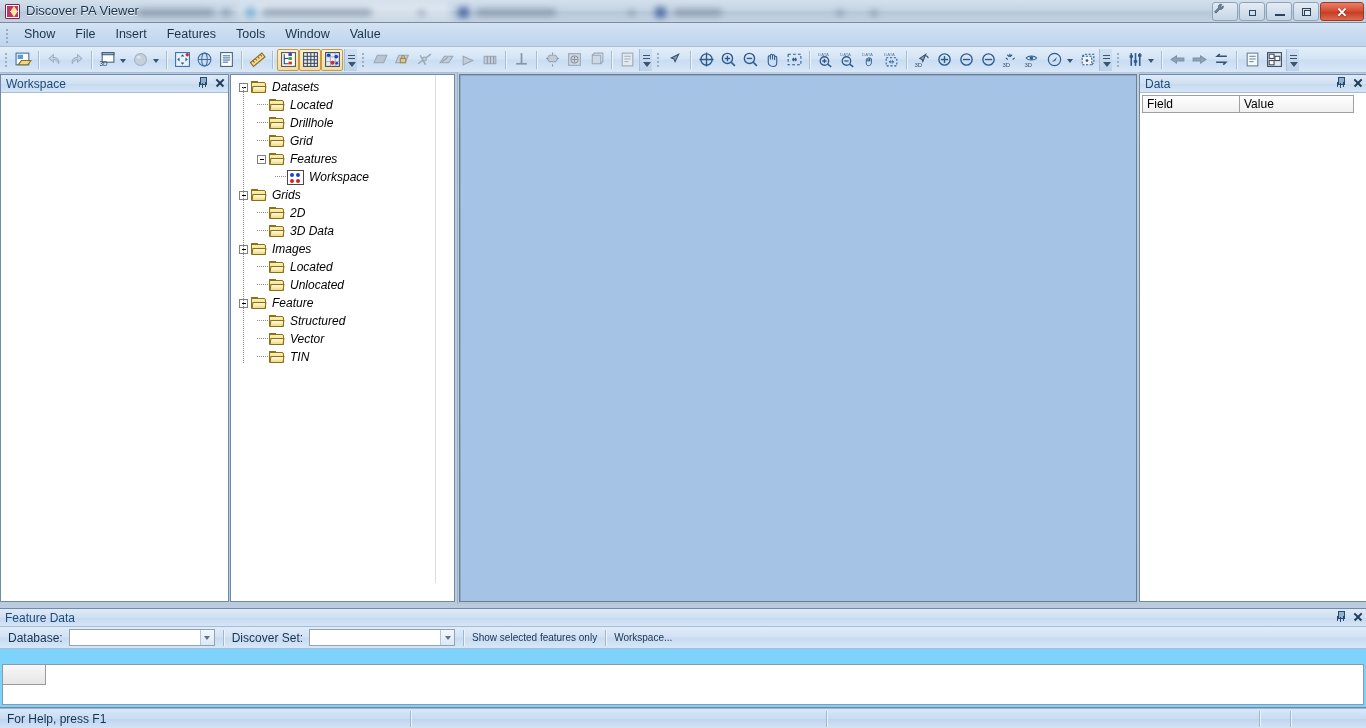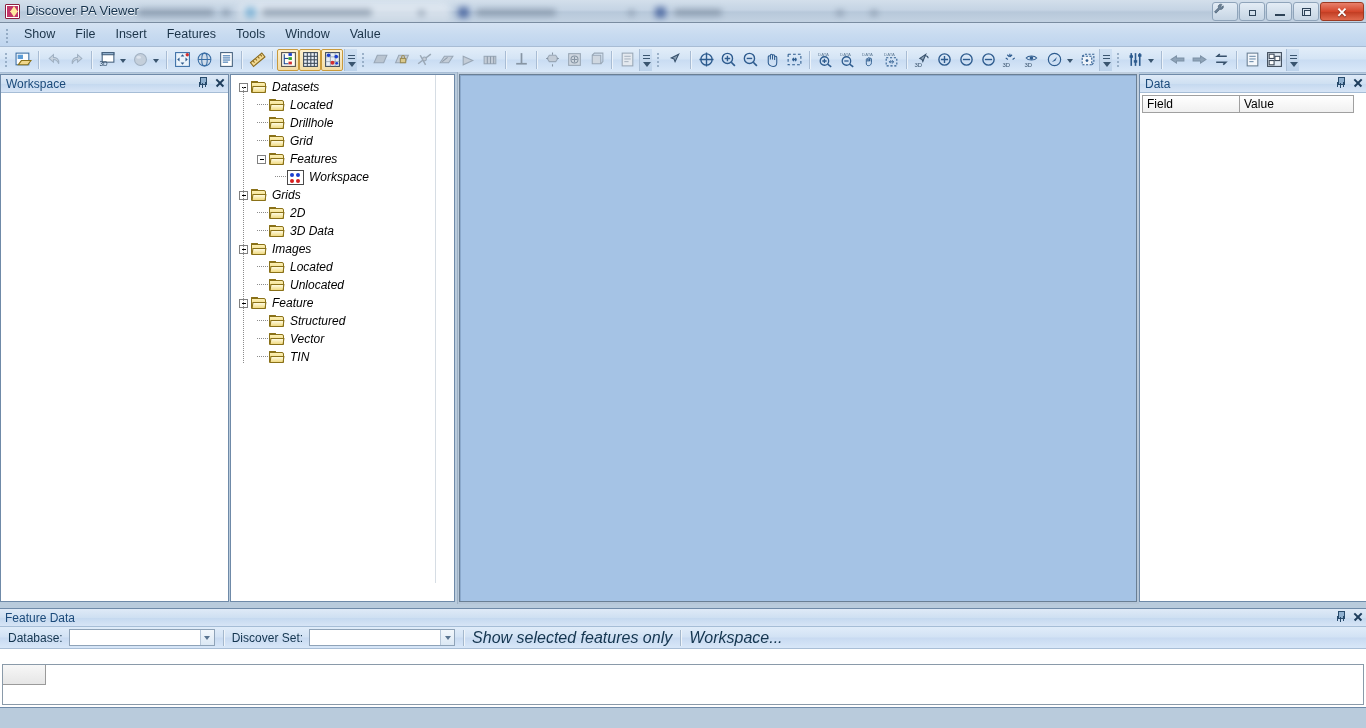--- a/index.html
+++ b/index.html
@@ -262,21 +262,21 @@
     border: 1px solid #a0a0a0; border-left:none;
     font-size: 12px; color:#000; padding: 1px 4px; line-height:14px;
     display:flex; align-items:center;
   }
   .gh-cell:first-child { border-left:1px solid #a0a0a0; }
 
   
   #featuredata {
     left: 0; top: 608px; width: 1366px; height: 100px;
     border-left:none; border-right:none;
-    background:#ffffff;
+    background:#7dd3fc;
   }
   #featuredata .panel-head {
     background: linear-gradient(180deg,#dfeaf7 0%, #cfe0f2 50%, #c4d8ef 51%, #d7e5f6 100%);
   }
   .fd-toolbar {
     height: 22px; width:100%;
     background: linear-gradient(180deg,#e0ecf9 0%, #d2e2f4 48%, #c8daf1 52%, #d8e7f8 100%);
     border-bottom: 1px solid #a9bed6;
     display: flex; align-items: center; padding-left: 8px; gap: 0;
   }
@@ -289,21 +289,21 @@
     position:absolute; right:0; top:0; width:14px; height:15px;
     background: linear-gradient(180deg,#f2f7fc,#dce8f4);
     border-left:1px solid #b6c6d8;
     display:flex; align-items:center; justify-content:center;
   }
   .combo .cbtn::after {
     content:''; border-left:3.5px solid transparent; border-right:3.5px solid transparent;
     border-top:4px solid #5a7490;
   }
   .fd-sep { width:1px; height:16px; background:#a4b8cd; margin:0 8px; box-shadow:1px 0 0 #eef4fa; }
-  .fd-link { font-size:16px; color:#14354f; white-space:nowrap; cursor:default;font-style:italic; }
+  .fd-link { font-size:10px; color:#14354f; white-space:nowrap; cursor:default; }
   .fd-grid {
     position:absolute; left:2px; top:55px; width: 1362px; height: 41px;
     background:#ffffff; border:1px solid #8a9aa9;
   }
   .fd-grid .corner {
     position:absolute; left:0; top:0; width:43px; height:20px;
     background: linear-gradient(180deg,#f7f7f7,#e6e6e6);
     border-right:1px solid #9a9a9a; border-bottom:1px solid #9a9a9a;
   }
 
@@ -1008,14 +1008,25 @@
       <span class="fd-sep"></span>
       <span class="fd-link">Show selected features only</span>
       <span class="fd-sep"></span>
       <span class="fd-link">Workspace...</span>
     </div>
     <div class="fd-grid">
       <div class="corner"></div>
     </div>
   </div>
 
+  <div class="statusbar">
+    <div class="sb-cell" style="width:410px;">For Help, press F1</div>
+    <div class="sb-div"></div>
+    <div class="sb-cell" style="width:415px;"></div>
+    <div class="sb-div"></div>
+    <div class="sb-cell" style="width:432px;"></div>
+    <div class="sb-div"></div>
+    <div class="sb-cell" style="width:30px;"></div>
+    <div class="sb-div"></div>
+    <div class="sb-cell" style="flex:1;"></div>
+  </div>
 
 </div>
 
 </body></html>

